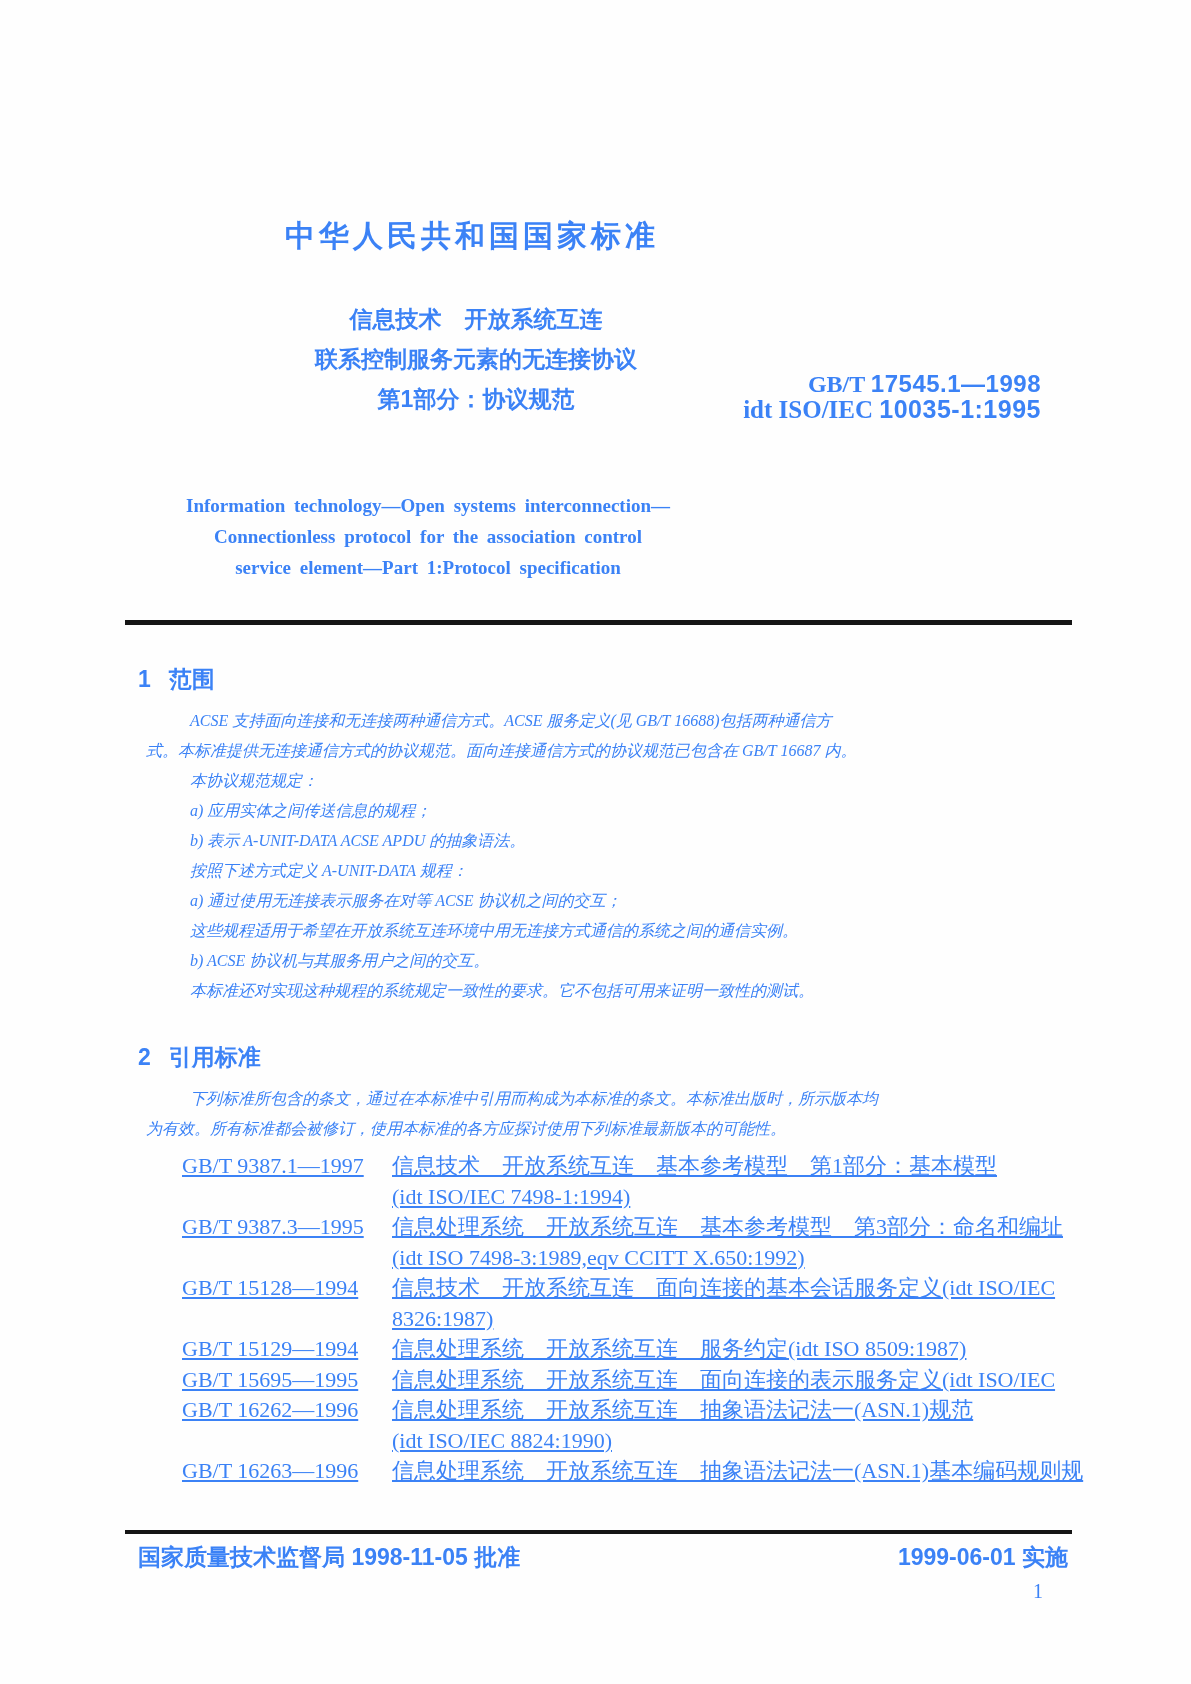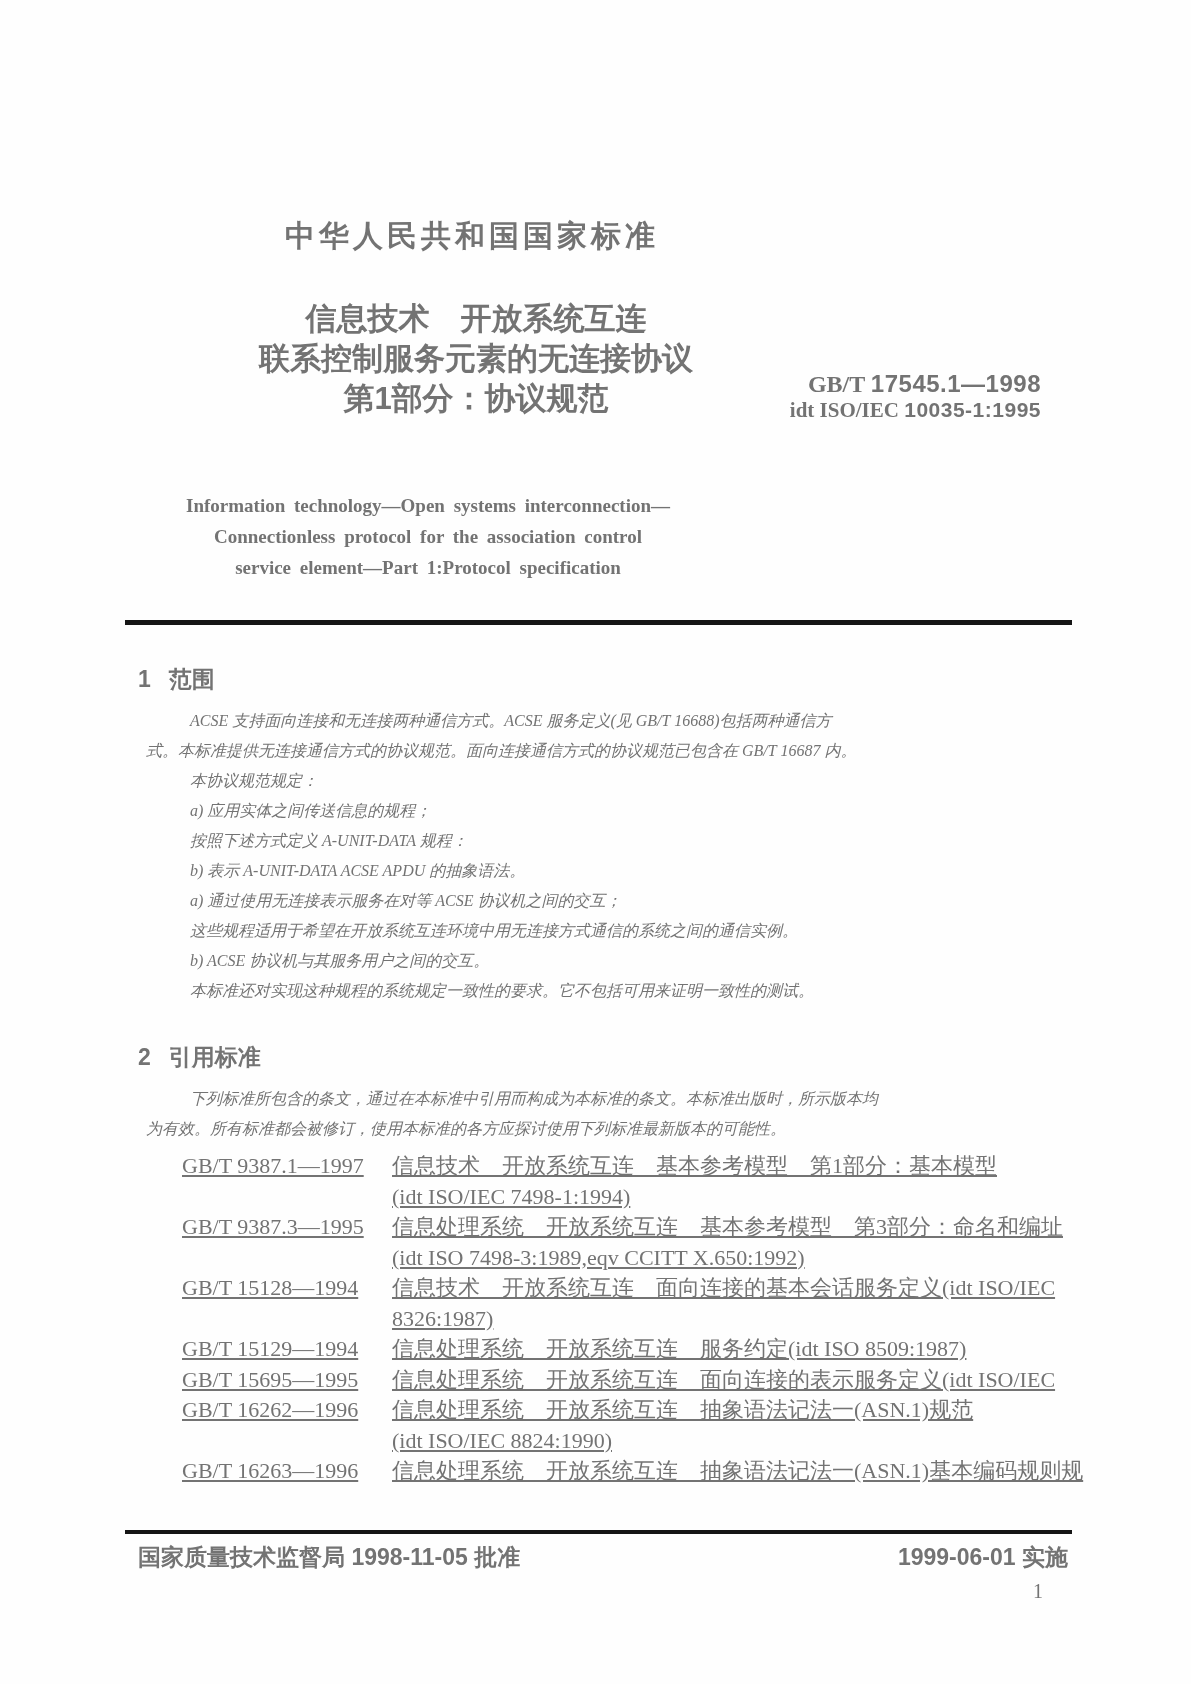--- a/index.html
+++ b/index.html
@@ -3,21 +3,21 @@
 <meta charset="utf-8">
 <style>
   * { margin: 0; padding: 0; box-sizing: border-box; }
   html, body { background: #e8e8e8; }
   .page {
     position: relative;
     width: 1191px;
     height: 1684px;
     margin: 0 auto;
     background: #fefefe;
-    color: #737373;
+    color: #3b82f6;
     font-family: "Liberation Serif", serif;
     overflow: hidden;
   }
   
   .header-cn {
     position: absolute;
     left: 285px;
     top: 216px;
     font-family: "Liberation Sans", sans-serif;
     font-weight: bold;
@@ -27,33 +27,33 @@
   }
   .std-block {
     position: absolute;
     top: 371px;
     right: 150px;
     text-align: right;
     white-space: nowrap;
     line-height: 25px;
   }
   .std-line1 { font-size: 24px; font-weight: bold; }
-  .std-line2 { font-size: 21px; font-weight: bold; }
+  .std-line2 { font-size: 25px; font-weight: bold; }
   .std-prefix { font-family: "Liberation Serif", serif; }
   .std-num { font-family: "Liberation Sans", sans-serif; letter-spacing: 0.5px; }
   
   .title-cn {
     position: absolute;
     left: 138px;
     top: 299px;
     width: 676px;
     text-align: center;
     font-family: "Liberation Sans", sans-serif;
     font-weight: bold;
-    font-size: 31px;
+    font-size: 23px;
     line-height: 40px;
     white-space: nowrap;
   }
   .title-en {
     position: absolute;
     left: 108px;
     top: 490px;
     width: 640px;
     text-align: center;
     font-family: "Liberation Serif", serif;
@@ -159,22 +159,22 @@
   <div class="rule rule-top"></div>
 
   <div class="section-heading" id="sec1-heading">
     <span class="sec-num">1</span><span>范围</span>
   </div>
   <div class="body-lines" id="sec1-lines">
       <div class="body-line indent">ACSE 支持面向连接和无连接两种通信方式。ACSE 服务定义(见 GB/T 16688)包括两种通信方</div>
       <div class="body-line">式。本标准提供无连接通信方式的协议规范。面向连接通信方式的协议规范已包含在 GB/T 16687 内。</div>
       <div class="body-line indent">本协议规范规定：</div>
       <div class="body-line indent">a) 应用实体之间传送信息的规程；</div>
+      <div class="body-line indent">b) 表示 A-UNIT-DATA ACSE APDU 的抽象语法。</div>
       <div class="body-line indent">按照下述方式定义 A-UNIT-DATA 规程：</div>
-      <div class="body-line indent">b) 表示 A-UNIT-DATA ACSE APDU 的抽象语法。</div>
       <div class="body-line indent">a) 通过使用无连接表示服务在对等 ACSE 协议机之间的交互；</div>
       <div class="body-line indent">这些规程适用于希望在开放系统互连环境中用无连接方式通信的系统之间的通信实例。</div>
       <div class="body-line indent">b) ACSE 协议机与其服务用户之间的交互。</div>
       <div class="body-line indent">本标准还对实现这种规程的系统规定一致性的要求。它不包括可用来证明一致性的测试。</div>
     </div>
 
   <div class="section-heading" id="sec2-heading">
     <span class="sec-num">2</span><span>引用标准</span>
   </div>
   <div class="body-lines" id="sec2-lines">

